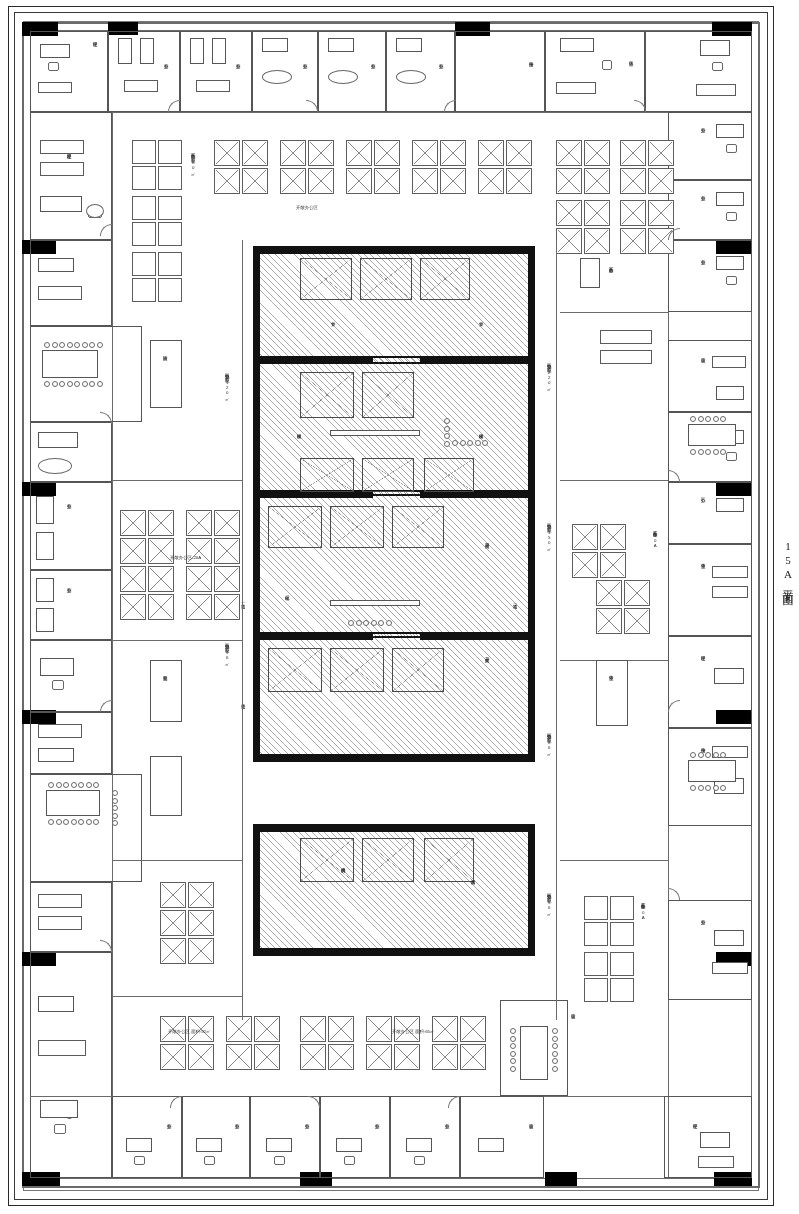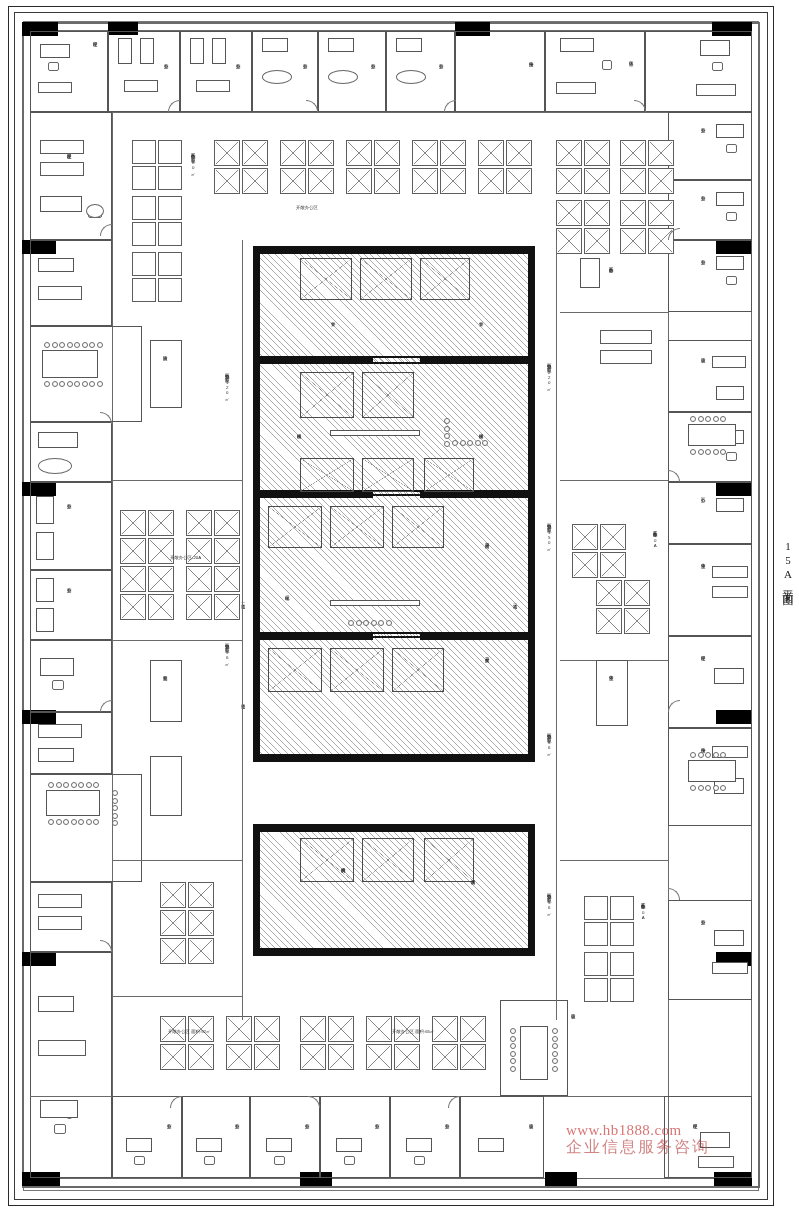--- a/index.html
+++ b/index.html
@@ -830,18 +830,14 @@
   <div class="room" style="left:150px;top:340px;width:32px;height:68px;"></div>
   <div class="lbl v" style="left:162px;top:352px;">洽谈室</div>
   <div class="room" style="left:150px;top:660px;width:32px;height:62px;"></div>
   <div class="lbl v" style="left:162px;top:672px;">档案室</div>
   <div class="room" style="left:150px;top:756px;width:32px;height:60px;"></div>
   <div class="room" style="left:596px;top:660px;width:32px;height:66px;"></div>
   <div class="lbl v" style="left:608px;top:672px;">休息室</div>
 
   <div class="title-v">15A平面图</div>
 
-  <div class="watermark">
-    <div class="wm-url">www.hb1888.com</div>
-    <div class="wm-cn">企业信息服务咨询</div>
-  </div>
 
 </div>
 
 </body></html>

